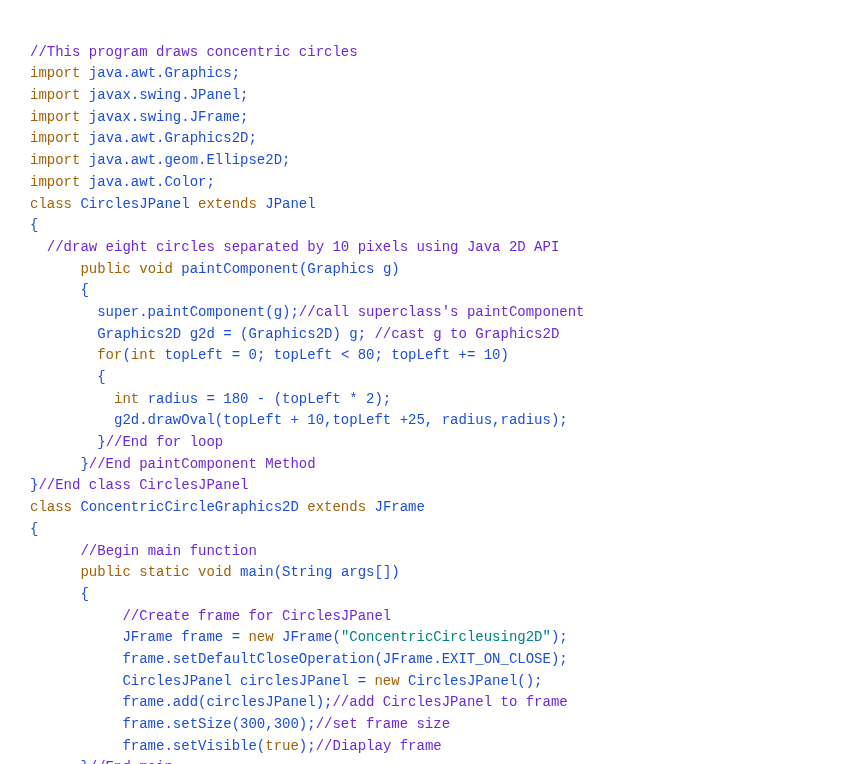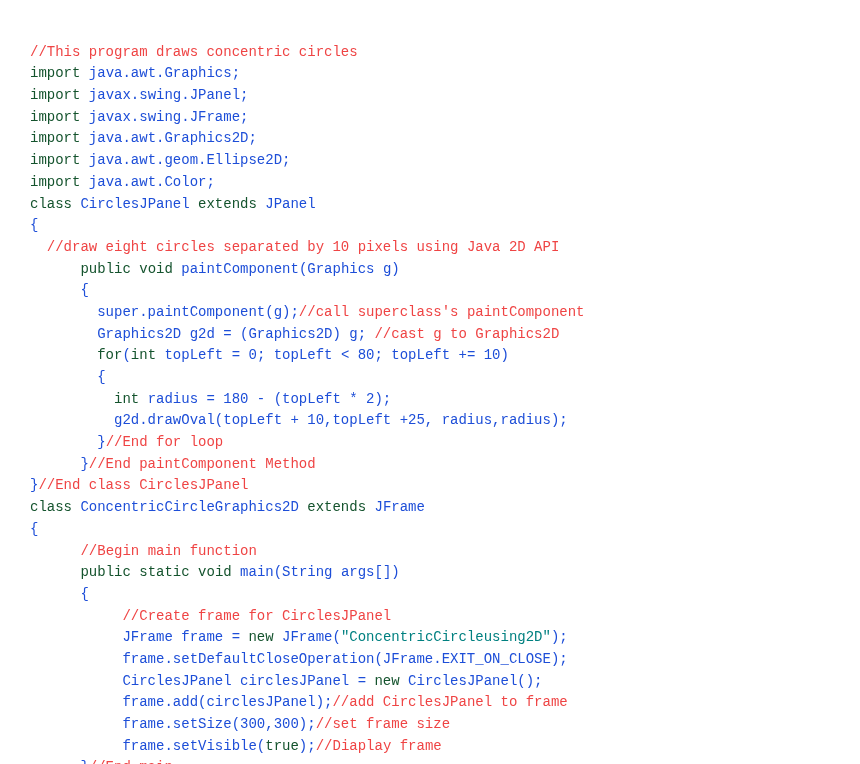--- a/index.html
+++ b/index.html
@@ -16,22 +16,22 @@
       padding: 20px 30px;
       width: 860px;
       min-height: 764px;
     }
 
     .code-block {
       white-space: pre;
       line-height: 1.55;
     }
 
-    .comment { color: #ef4444; }
-    .keyword { color: #14532d; }
+    .comment { color: #6d28d9; }
+    .keyword { color: #a16207; }
     .text { color: #1d4ed8; }
     .string { color: #008080; }
 
     .line {
       display: block;
     }
   </style>
 </head>
 <body>
 

